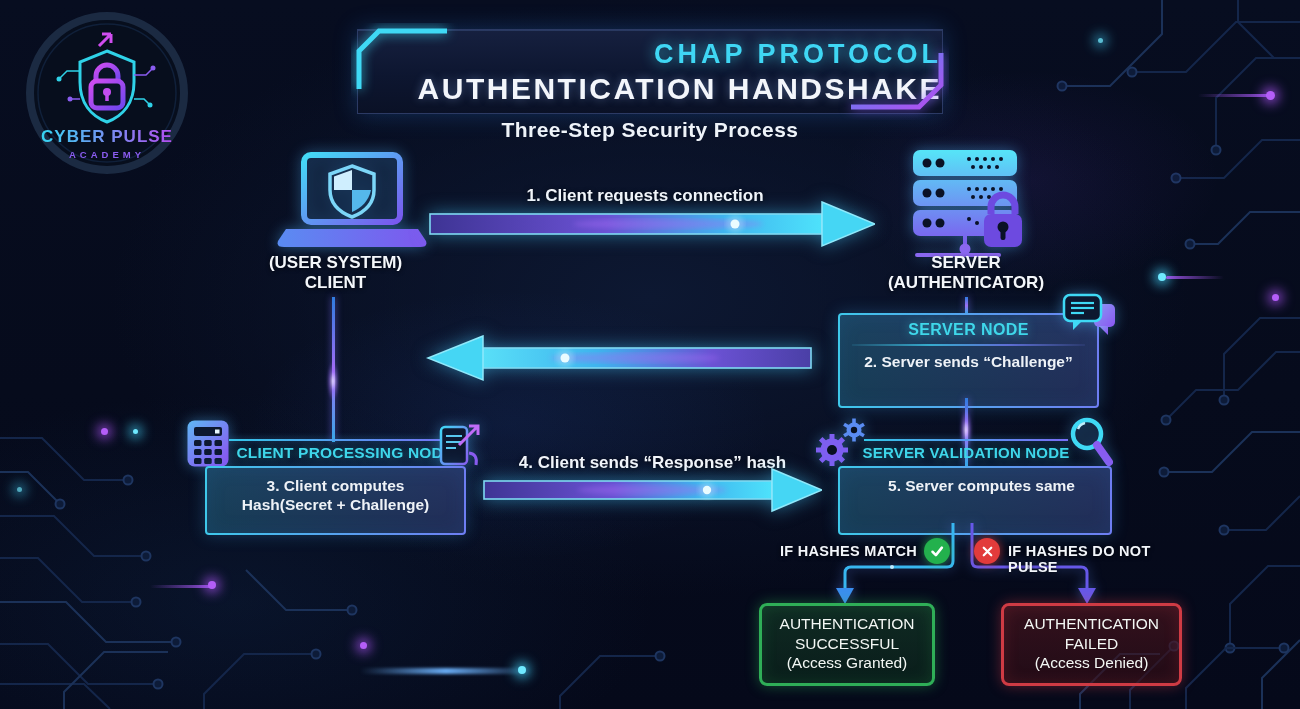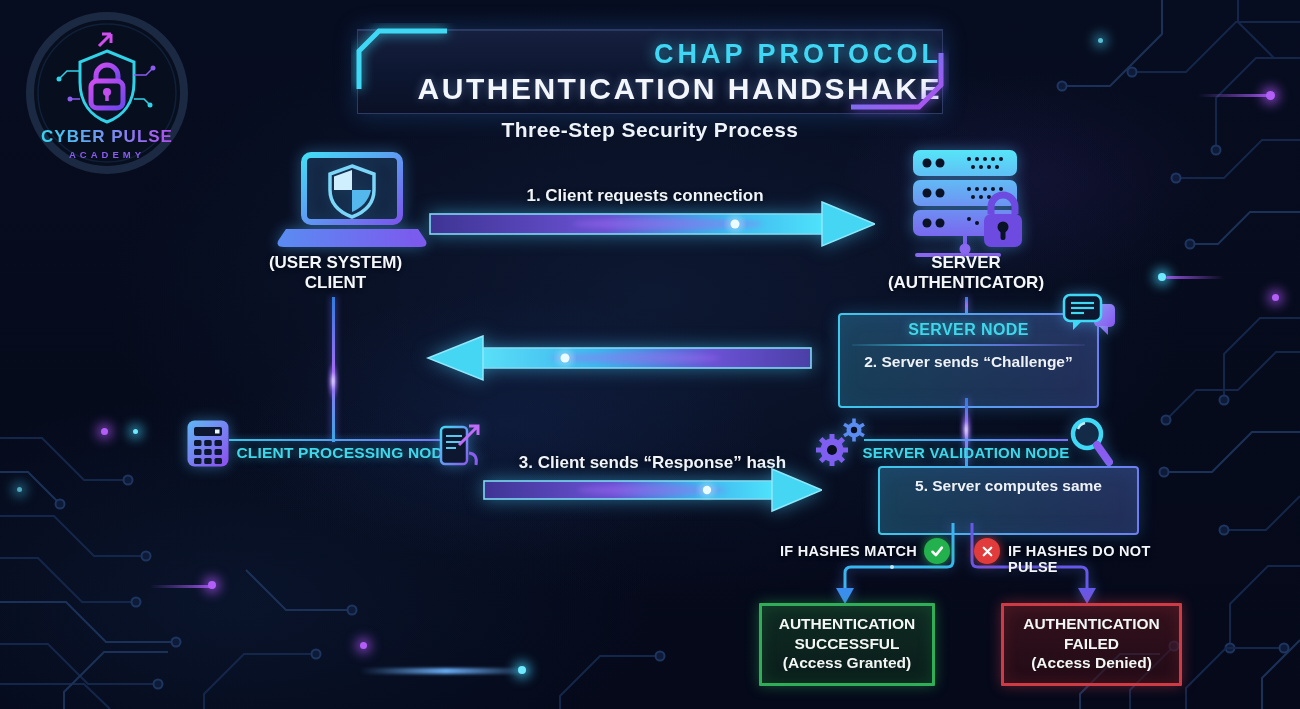--- a/index.html
+++ b/index.html
@@ -81,22 +81,22 @@
   
   .branch-label{position:absolute;z-index:2;color:#f2f5fa;font-weight:bold;font-size:14.5px;
     letter-spacing:.3px;text-shadow:0 1px 4px rgba(0,0,0,.7);}
   .badge{position:absolute;z-index:2;width:26px;height:26px;border-radius:50%;
     display:flex;align-items:center;justify-content:center;}
   .badge.ok{background:#23b14d;box-shadow:0 0 10px rgba(46,200,95,.7);}
   .badge.err{background:#e23b3b;box-shadow:0 0 10px rgba(230,65,65,.7);}
   .branch-svg{filter:drop-shadow(0 0 6px rgba(90,130,240,.55));}
 
   
-  .outcome{border-radius:1px;text-align:center;padding-top:8px;
-    font-weight:bold;font-size:15.5px;line-height:19.5px;color:#f3f7f4;}
+  .outcome{border-radius:8px;text-align:center;padding-top:8px;
+    font-weight:normal;font-size:15.5px;line-height:19.5px;color:#f3f7f4;}
   .outcome.success{border:3px solid #2fae57;
     background:linear-gradient(180deg,rgba(22,64,40,.6),rgba(13,42,27,.6));
     box-shadow:0 0 14px rgba(46,190,90,.4), inset 0 0 16px rgba(46,190,90,.18);}
   .outcome.failure{border:3px solid #cf3b44;
     background:linear-gradient(180deg,rgba(82,22,30,.6),rgba(52,13,20,.6));
     box-shadow:0 0 14px rgba(225,60,72,.4), inset 0 0 16px rgba(225,60,72,.18);}
 
   .icon-glow{filter:drop-shadow(0 0 7px rgba(80,180,250,.45));}
 </style>
 </head>
@@ -400,22 +400,28 @@
           <stop offset="1" stop-color="#8a5cf0"></stop>
       </linearGradient>
     </defs>
     <rect x="4" y="10" width="26" height="37" rx="4" fill="#0d1830" stroke="url(#doc-g)" stroke-width="2.5"></rect>
     <line x1="9" y1="19" x2="25" y2="19" stroke="#58c8ee" stroke-width="2"></line>
     <line x1="9" y1="25" x2="25" y2="25" stroke="#58c8ee" stroke-width="2"></line>
     <line x1="9" y1="31" x2="19" y2="31" stroke="#58c8ee" stroke-width="2"></line>
     <path d="M22 28 L40 10 M32 9 h9 v9" stroke="#c06cf8" stroke-width="3" fill="none"></path>
     <path d="M32 36 q9 1 7 12" stroke="#8a5cf0" stroke-width="3" fill="none"></path>
   </svg>
-
-  <div class="el step-label" style="left:480px;top:453px;width:345px;">3. Client sends “Response” hash</div>
+  <div class="el node-box" style="left:205px;top:466px;width:257px;height:57px;padding-top:8px;">
+    <div class="node-body" style="margin-top:0;">
+      <div>3. Client computes</div>
+      <div>Hash(Secret + Challenge)</div>
+    </div>
+  </div>
+
+  <div class="el step-label" style="left:480px;top:453px;width:345px;">4. Client sends “Response” hash</div>
   <svg class="el arrow-svg" style="left:482px;top:466px;" width="340" height="48" viewBox="0 0 340 48">
     <defs>
       <linearGradient id="a4g" x1="0" y1="0" x2="1" y2="0">
         <stop offset="0" stop-color="#3e3494"></stop>
           <stop offset="0.45" stop-color="#6b52d4"></stop>
         <stop offset="0.75" stop-color="#3fb4ee"></stop>
           <stop offset="1" stop-color="#4ee2fb"></stop>
       </linearGradient>
       <filter id="a4b">
           <feGaussianBlur stdDeviation="2.5"></feGaussianBlur>
@@ -456,21 +462,21 @@
       </g>
       <circle cx="46" cy="16" r="3.2" fill="#081020"></circle>
     </g>
   </svg>
   <div class="free-title" style="left:861px;top:444px;width:210px;">SERVER VALIDATION NODE</div>
   <svg class="el icon-glow" style="left:1068px;top:415px;" width="46" height="56" viewBox="0 0 46 56">
     <circle cx="19" cy="19" r="14" stroke="#3fd9f5" stroke-width="4.5" fill="rgba(20,40,70,.3)"></circle>
     <path d="M10 14 a10 10 0 0 1 7 -6" stroke="#bfeffd" stroke-width="2.5" fill="none"></path>
     <path d="M29 30 L41 47" stroke="#8a5cf0" stroke-width="8" stroke-linecap="round"></path>
   </svg>
-  <div class="el node-box" style="left:878px;top:466px;width:257px;height:57px;padding-top:8px;">
+  <div class="el node-box" style="left:838px;top:466px;width:257px;height:57px;padding-top:8px;padding-left:13px;">
     <div class="node-body" style="margin-top:0;">
       <div>5. Server computes same</div>
     </div>
   </div>
 
   <svg class="el branch-svg" style="left:830px;top:523px;" width="280" height="84" viewBox="0 0 280 84">
     <path d="M123 0 V38 Q123 44 117 44 H21 Q15 44 15 50 V66" stroke="#38b6f0" stroke-width="3" fill="none"></path>
     <polygon points="6,65 24,65 15,81" fill="#3b8ef0"></polygon>
     <path d="M142 0 V38 Q142 44 148 44 H251 Q257 44 257 50 V66" stroke="#6658e8" stroke-width="3" fill="none"></path>
     <polygon points="248,65 266,65 257,81" fill="#6658e8"></polygon>

